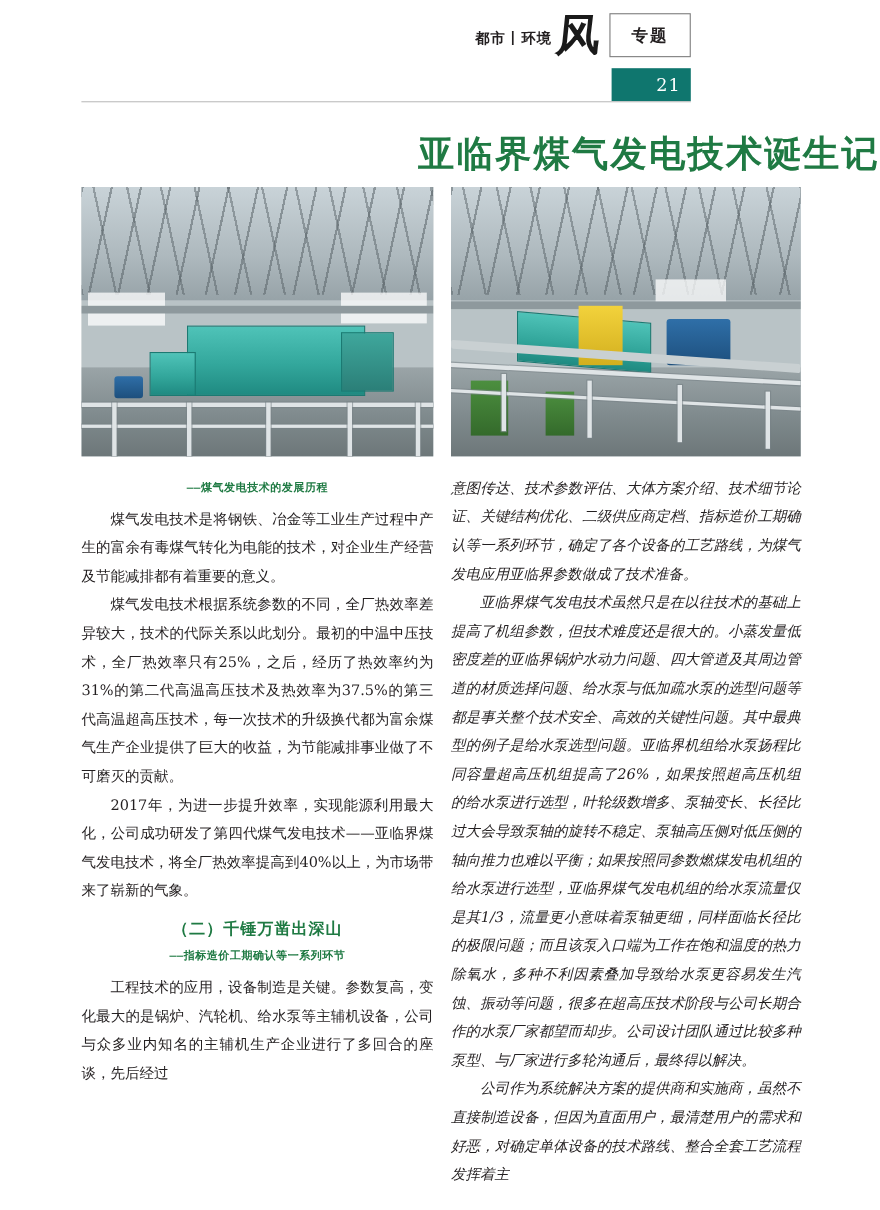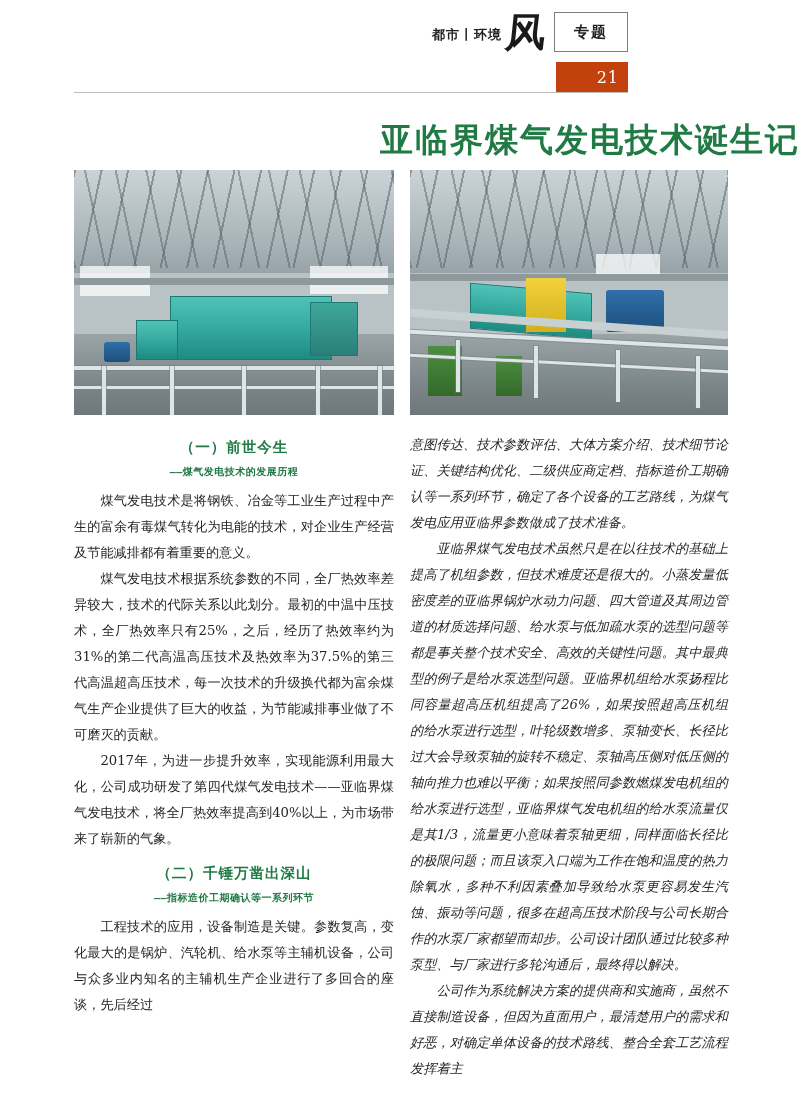--- a/index.html
+++ b/index.html
@@ -65,21 +65,21 @@
     letter-spacing: 2px;
     color: #231f20;
     background: #ffffff;
   }
   .page-number-box {
     position: absolute;
     right: 24px;
     top: 62px;
     width: 72px;
     height: 30px;
-    background: #c2410c;
+    background: #0f766e;
     color: #ffffff;
     display: flex;
     align-items: center;
     justify-content: flex-end;
     padding-right: 9px;
     box-sizing: border-box;
     font-family: "DejaVu Serif", "Liberation Serif", serif;
     font-size: 16px;
     letter-spacing: 1px;
   }
@@ -262,21 +262,20 @@
   <div class="ph-green" style="left:86px; top:186px; width:26px; height:40px;"></div>
   <div class="ph-rail" style="left:0px; top:168px; width:318px; height:4px; transform:skewY(3deg);"></div>
   <div class="ph-rail" style="left:0px; top:192px; width:318px; height:3px; transform:skewY(3deg);"></div>
   <div class="ph-post" style="left:46px;  top:170px; height:52px;"></div>
   <div class="ph-post" style="left:124px; top:176px; height:52px;"></div>
   <div class="ph-post" style="left:206px; top:180px; height:52px;"></div>
   <div class="ph-post" style="left:286px; top:186px; height:52px;"></div>
 </div>
 
 <div class="col col-left">
-  <div class="h-sec">（一）前世今生</div>
   <div class="h-sub">——煤气发电技术的发展历程</div>
   <p class="para">煤气发电技术是将钢铁、冶金等工业生产过程中产生的富余有毒煤气转化为电能的技术，对企业生产经营及节能减排都有着重要的意义。</p>
   <p class="para">煤气发电技术根据系统参数的不同，全厂热效率差异较大，技术的代际关系以此划分。最初的中温中压技术，全厂热效率只有25%，之后，经历了热效率约为31%的第二代高温高压技术及热效率为37.5%的第三代高温超高压技术，每一次技术的升级换代都为富余煤气生产企业提供了巨大的收益，为节能减排事业做了不可磨灭的贡献。</p>
   <p class="para">2017年，为进一步提升效率，实现能源利用最大化，公司成功研发了第四代煤气发电技术——亚临界煤气发电技术，将全厂热效率提高到40%以上，为市场带来了崭新的气象。</p>
   <div class="spacer-sm"></div>
   <div class="h-sec">（二）千锤万凿出深山</div>
   <div class="h-sub">——指标造价工期确认等一系列环节</div>
   <p class="para">工程技术的应用，设备制造是关键。参数复高，变化最大的是锅炉、汽轮机、给水泵等主辅机设备，公司与众多业内知名的主辅机生产企业进行了多回合的座谈，先后经过</p>
 </div>
 

